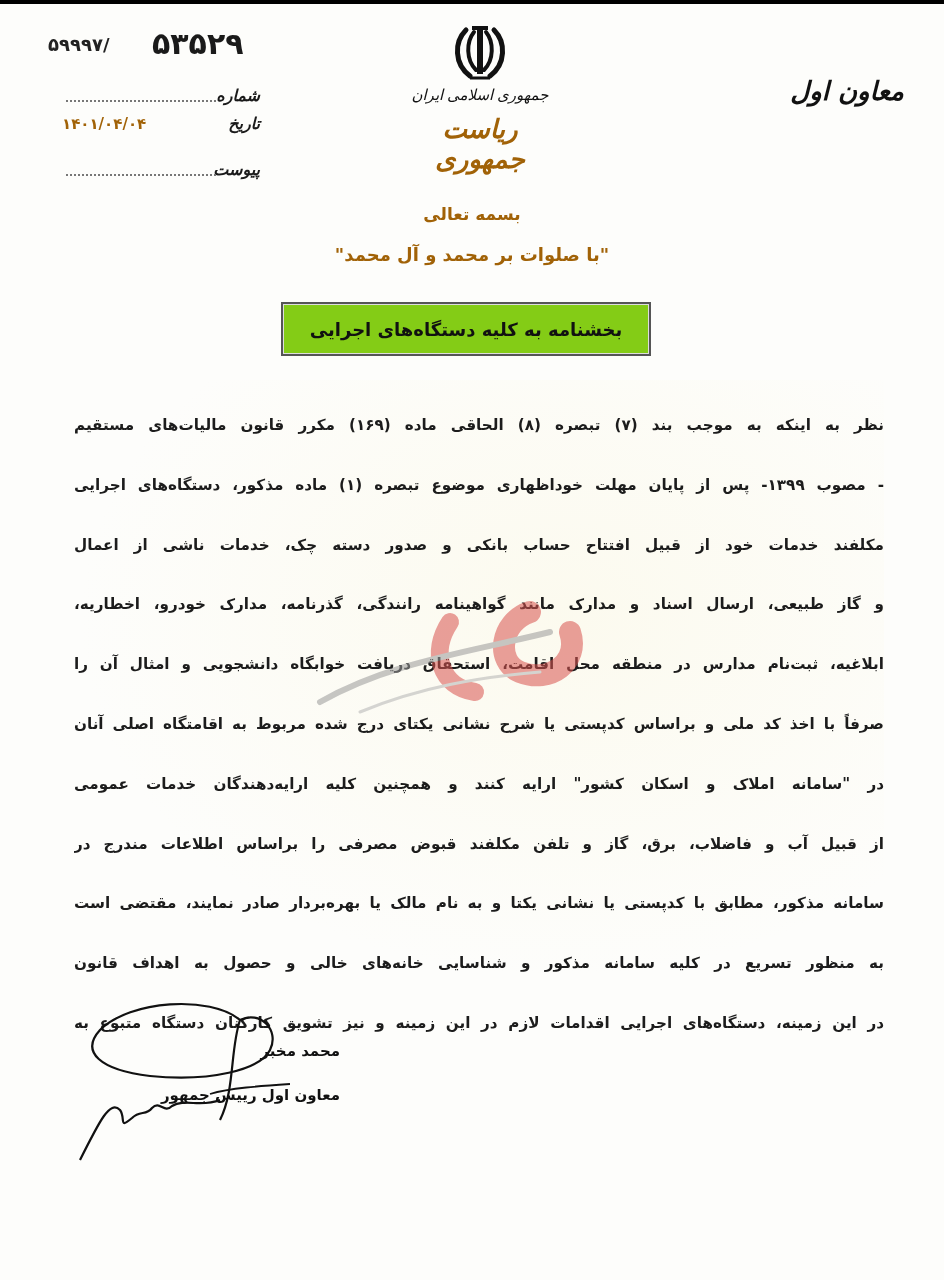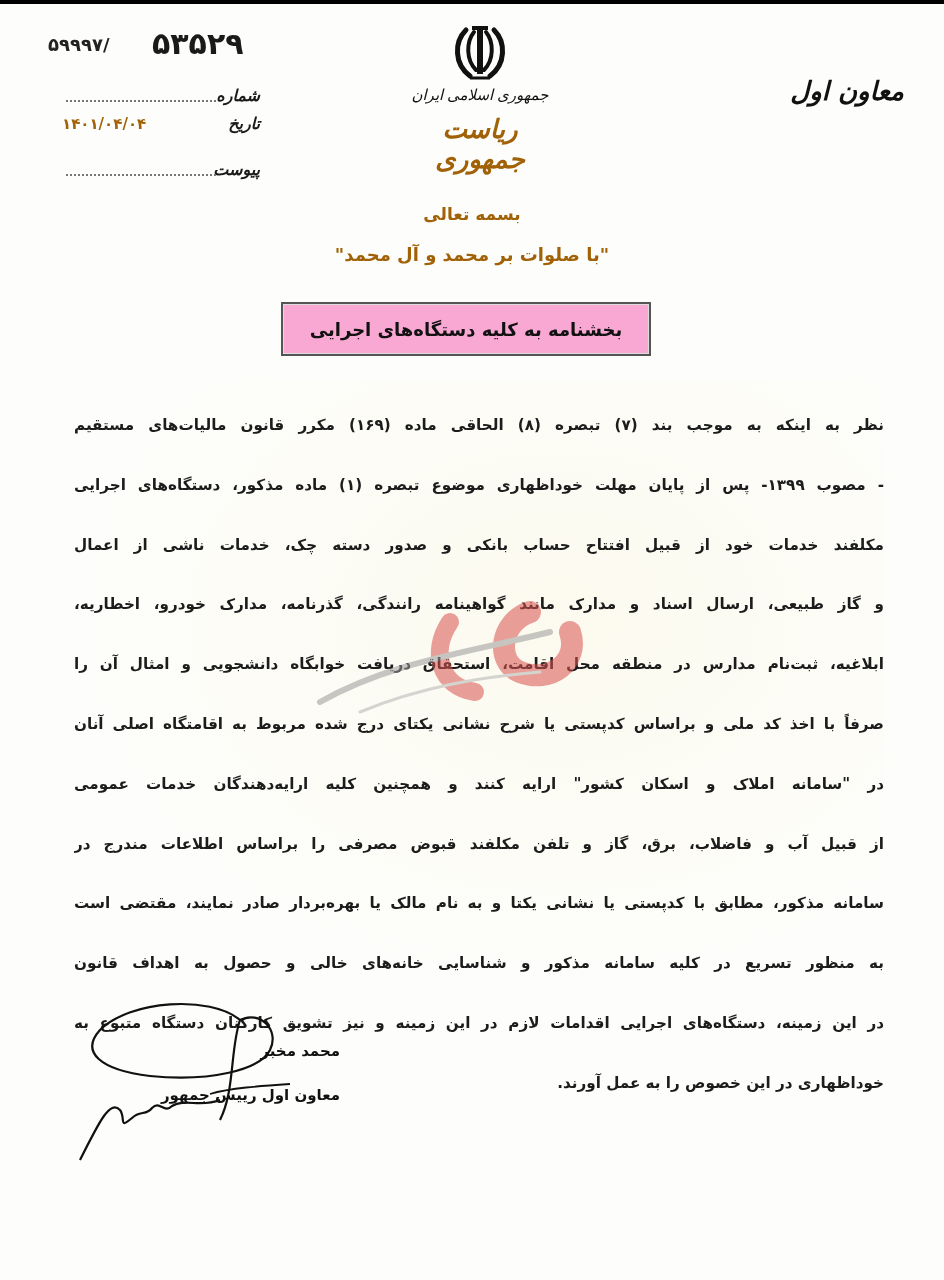--- a/index.html
+++ b/index.html
@@ -81,21 +81,21 @@
       font-family: "DejaVu Sans", sans-serif;
     }
     .invocation { top: 204px; font-size: 17px; }
     .salawat { top: 244px; font-size: 18px; }
     .circular-box {
       position: absolute; left: 281px; top: 302px; width: 366px; height: 50px;
       border: 2px solid #555;
       box-shadow: inset 0 0 0 1px #ddd;
       display: flex; align-items: center; justify-content: center;
       direction: rtl; font-weight: bold; font-size: 18px; color: #111;
-      background: #f9a8d4;
+      background: #84cc16;
     }
     .body-text {
       position: absolute; left: 74px; top: 384px; width: 810px;
       direction: rtl; text-align: justify; text-align-last: right;
       font-family: "DejaVu Sans", sans-serif; font-weight: bold;
       font-size: 15.2px; line-height: 35.8px; color: #1c1c1c;
     }
     .body-line { display: block; white-space: nowrap; overflow: hidden; text-align: justify; text-align-last: justify; margin-top: 24px; }
     .body-line.last { text-align-last: right; }
     .watermark {
@@ -176,21 +176,20 @@
   <span class="body-line">- مصوب ۱۳۹۹- پس از پایان مهلت خوداظهاری موضوع تبصره (۱) ماده مذکور، دستگاه‌های اجرایی</span>
   <span class="body-line">مکلفند خدمات خود از قبیل افتتاح حساب بانکی و صدور دسته چک، خدمات ناشی از اعمال</span>
   <span class="body-line">و گاز طبیعی، ارسال اسناد و مدارک مانند گواهینامه رانندگی، گذرنامه، مدارک خودرو، اخطاریه،</span>
   <span class="body-line">ابلاغیه، ثبت‌نام مدارس در منطقه محل اقامت، استحقاق دریافت خوابگاه دانشجویی و امثال آن را</span>
   <span class="body-line">صرفاً با اخذ کد ملی و براساس کدپستی یا شرح نشانی یکتای درج شده مربوط به اقامتگاه اصلی آنان</span>
   <span class="body-line">در "سامانه املاک و اسکان کشور" ارایه کنند و همچنین کلیه ارایه‌دهندگان خدمات عمومی</span>
   <span class="body-line">از قبیل آب و فاضلاب، برق، گاز و تلفن مکلفند قبوض مصرفی را براساس اطلاعات مندرج در</span>
   <span class="body-line">سامانه مذکور، مطابق با کدپستی یا نشانی یکتا و به نام مالک یا بهره‌بردار صادر نمایند، مقتضی است</span>
   <span class="body-line">به منظور تسریع در کلیه سامانه مذکور و شناسایی خانه‌های خالی و حصول به اهداف قانون</span>
   <span class="body-line">در این زمینه، دستگاه‌های اجرایی اقدامات لازم در این زمینه و نیز تشویق کارکنان دستگاه متبوع به</span>
-  <span class="body-line last">خوداظهاری در این خصوص را به عمل آورند.</span>
 </div>
 
 <div class="watermark">
   <svg width="340" height="130" viewBox="0 0 340 130">
     <path d="M230 20 C200 30 195 70 220 80 C250 92 280 70 270 40" fill="none" stroke="#d9534f" stroke-width="22" stroke-linecap="round"></path>
     <path d="M150 30 C130 60 140 95 175 100" fill="none" stroke="#d9534f" stroke-width="18" stroke-linecap="round"></path>
     <path d="M20 110 C90 70 170 60 250 40" fill="none" stroke="#9a9a9a" stroke-width="6" stroke-linecap="round"></path>
     <path d="M60 120 C120 95 180 85 240 80" fill="none" stroke="#b5b5b5" stroke-width="3" stroke-linecap="round"></path>
   </svg>
 </div>

